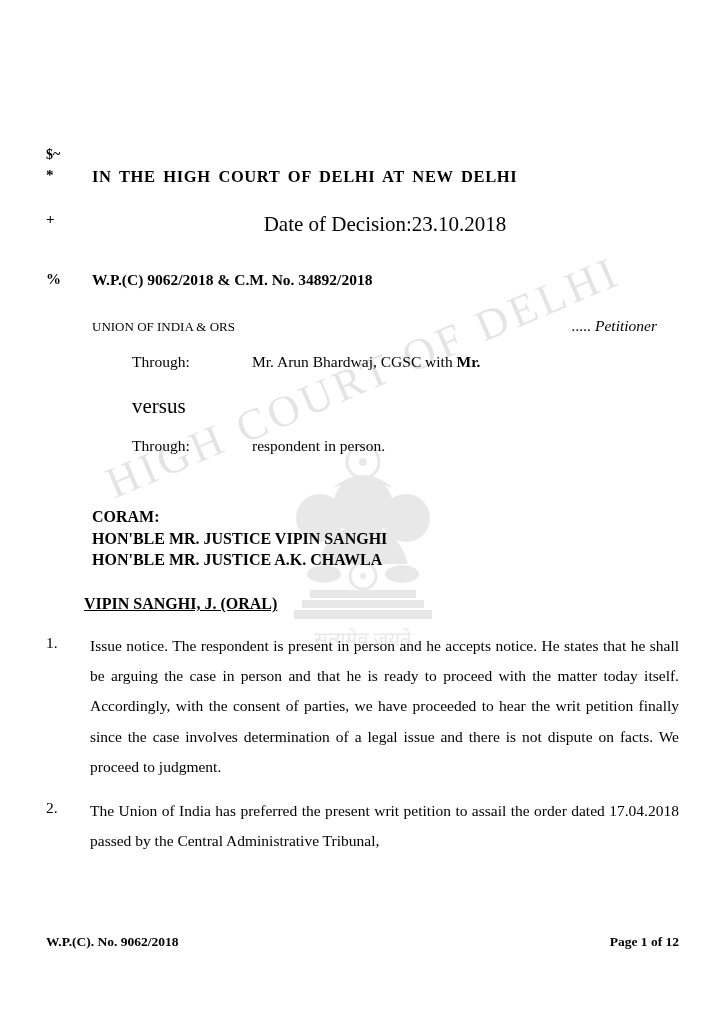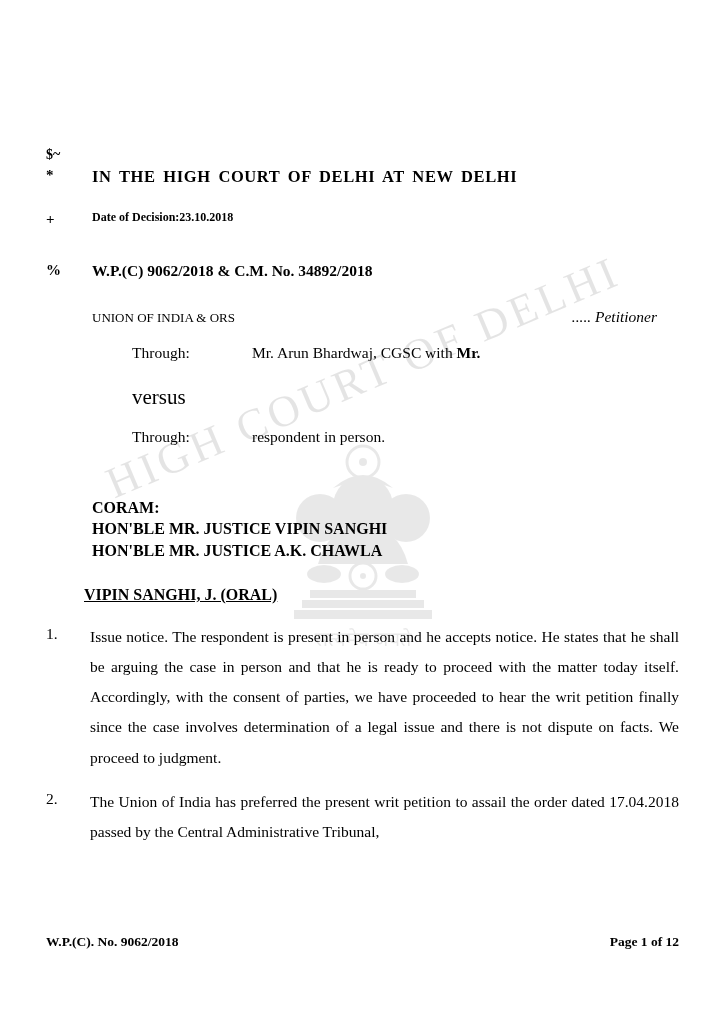--- a/index.html
+++ b/index.html
@@ -88,23 +88,23 @@
     text-align: right;
   }
 
   .dod-row {
     margin-top: 19px;
     display: flex;
     align-items: flex-start;
   }
   .dod {
     flex: 1;
-    text-align: left;
-    font-weight: bold;
-    font-size: 12px;
+    text-align: center;
+    font-weight: normal;
+    font-size: 21px;
     padding-right: 1px;
   }
 
   .case-row {
     margin-top: 27px;
     display: flex;
   }
   .case-no {
     font-weight: bold;
     font-size: 15.5px;

